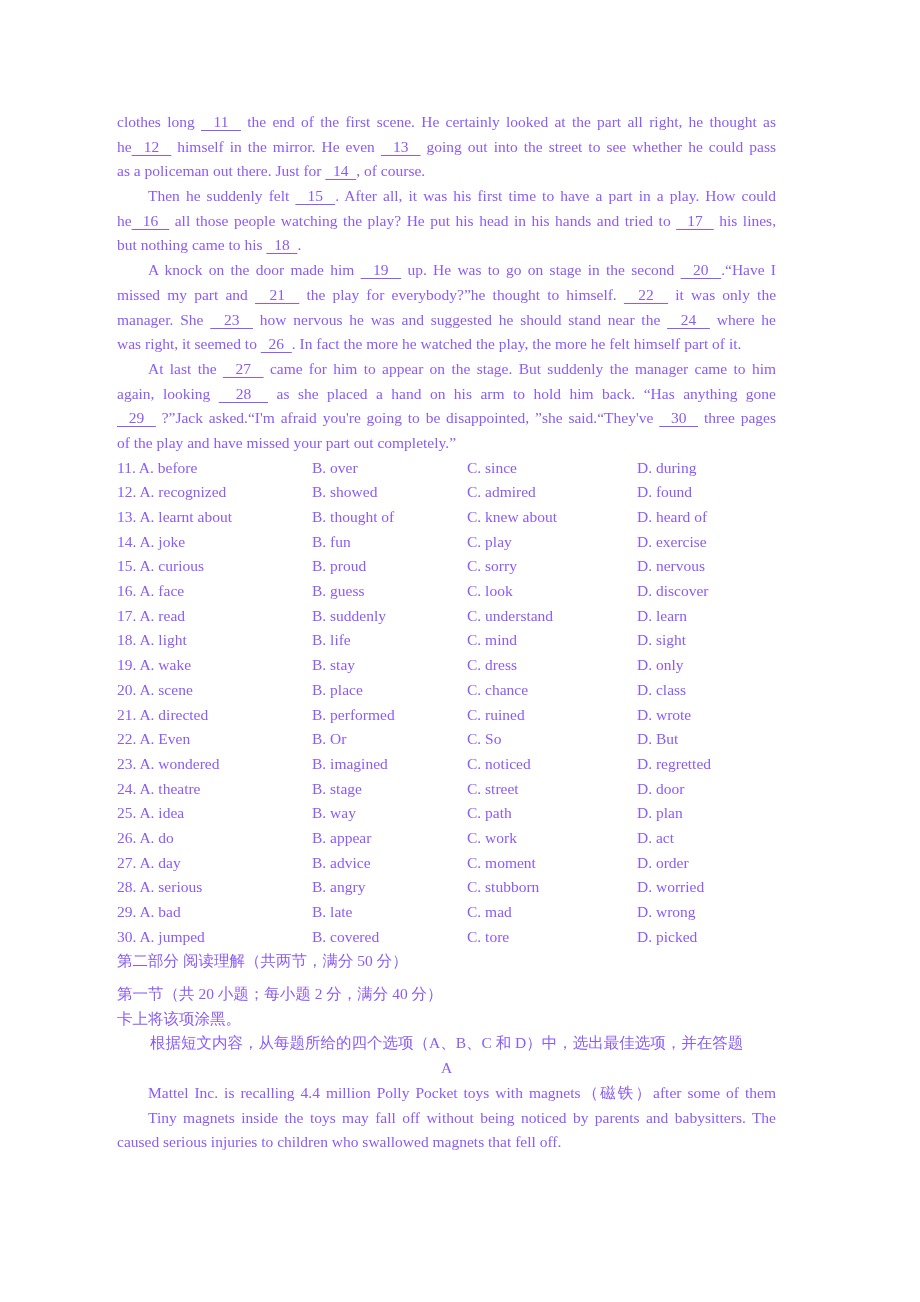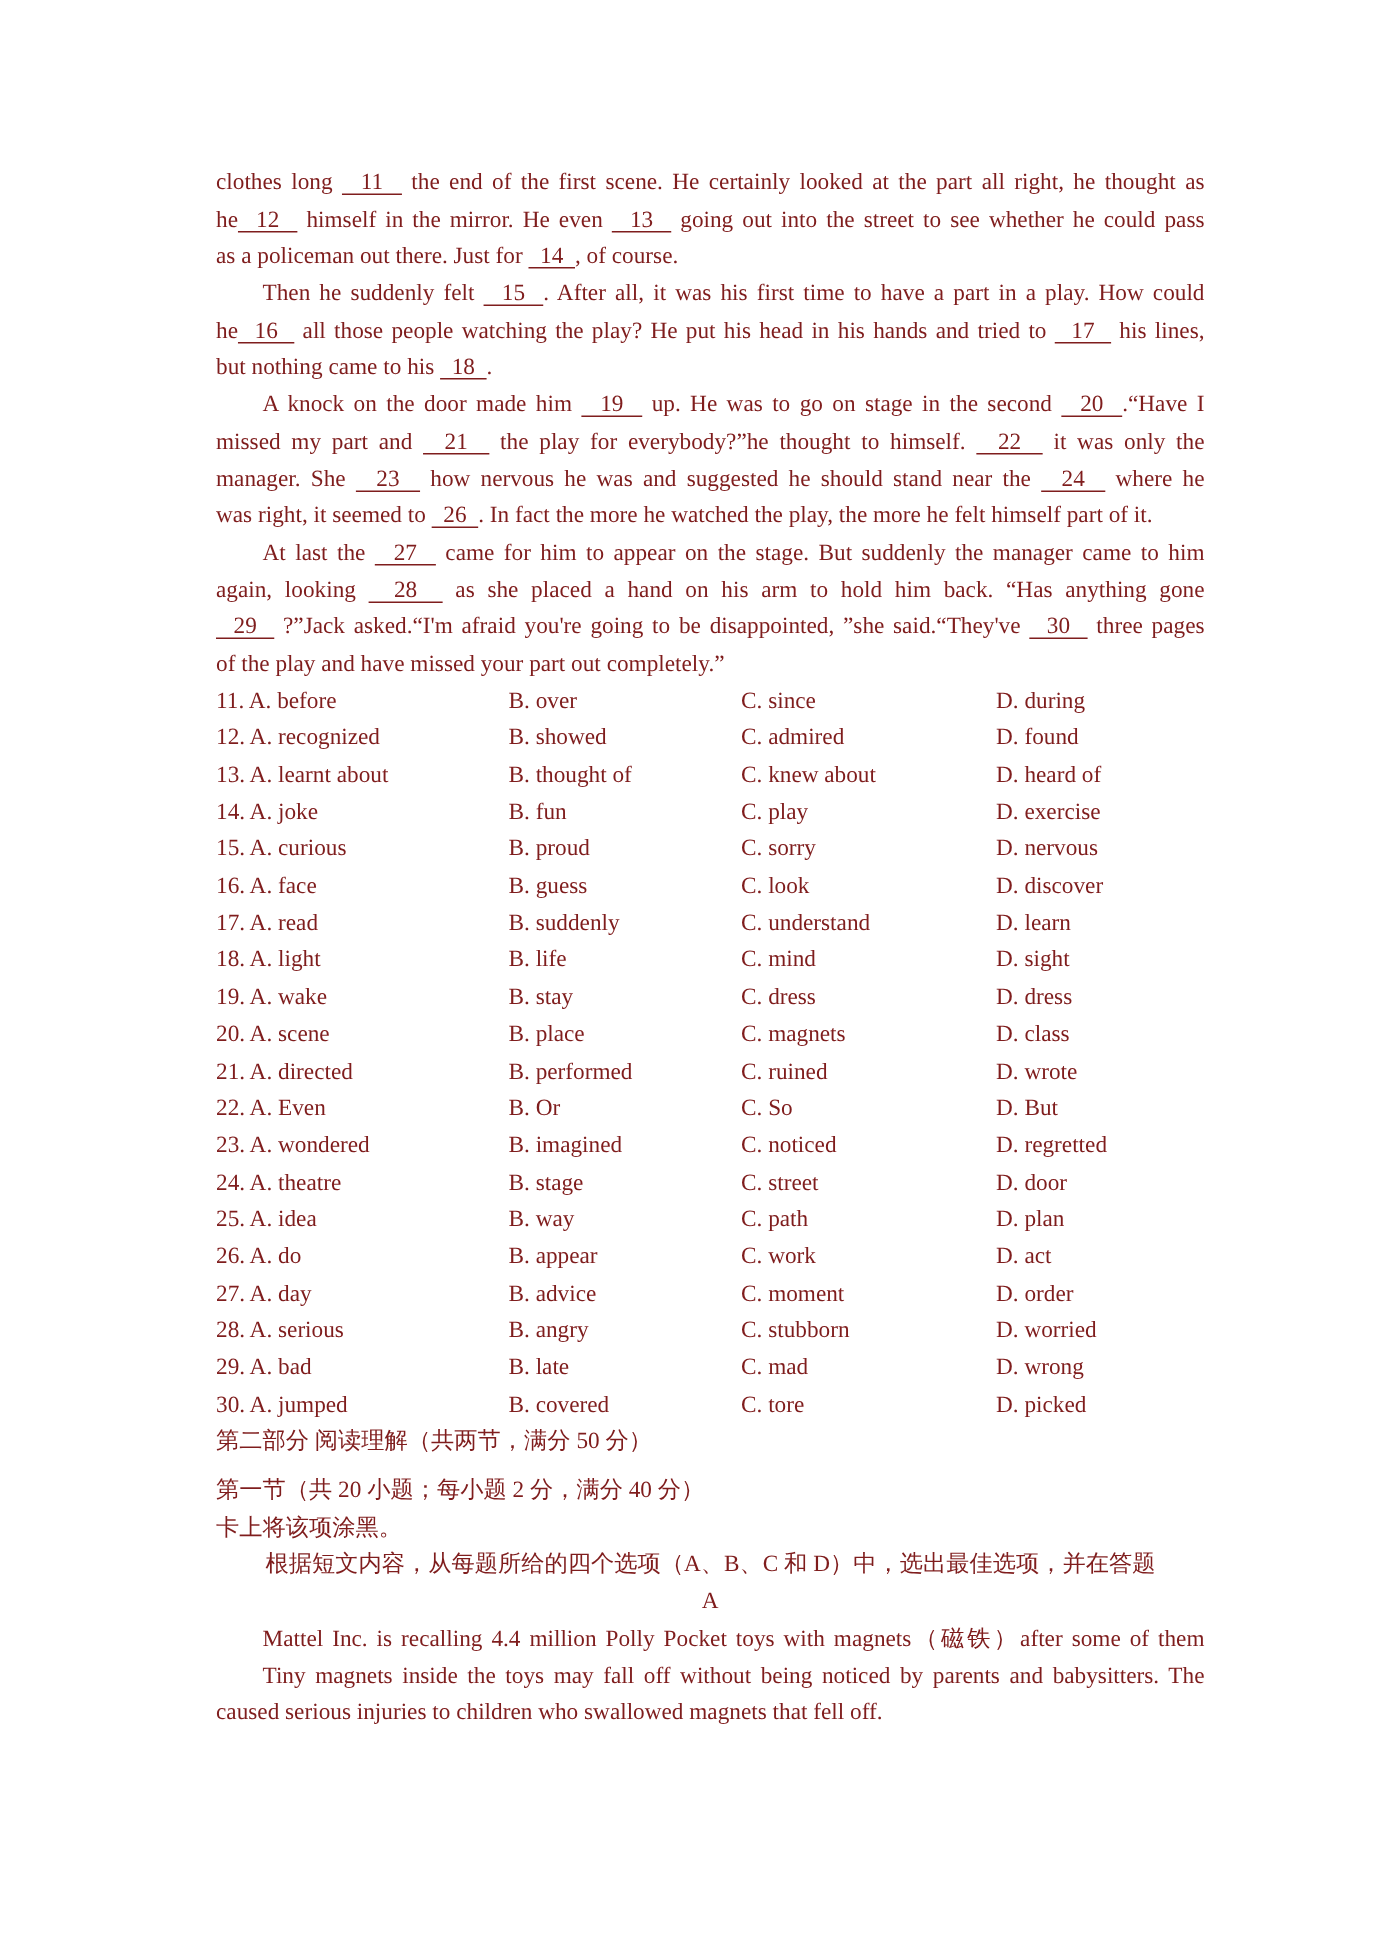--- a/index.html
+++ b/index.html
@@ -5,26 +5,26 @@
   html, body {
     margin: 0;
     padding: 0;
     background: #ffffff;
     width: 920px;
     height: 1302px;
     overflow: hidden;
   }
   .page {
     position: absolute;
-    left: 144px;
+    left: 117px;
     top: 110px;
     width: 659px;
     font-family: "Liberation Serif", "DejaVu Serif", serif;
     font-size: 15.5px;
-    color: #7f1d1d;
+    color: #8b5cf6;
   }
   .tline {
     height: 24.7px;
     line-height: 24.7px;
     overflow: hidden;
     white-space: normal;
   }
   .tline.indent { padding-left: 31px; }
   .tline.stretch { text-align: justify; text-align-last: justify; }
   .blank {
@@ -118,26 +118,26 @@
       <div class="qrow">
         <div>18. A. light</div>
         <div>B. life</div>
         <div>C. mind</div>
         <div>D. sight</div>
       </div>
       <div class="qrow">
         <div>19. A. wake</div>
         <div>B. stay</div>
         <div>C. dress</div>
-        <div>D. dress</div>
+        <div>D. only</div>
       </div>
       <div class="qrow">
         <div>20. A. scene</div>
         <div>B. place</div>
-        <div>C. magnets</div>
+        <div>C. chance</div>
         <div>D. class</div>
       </div>
       <div class="qrow">
         <div>21. A. directed</div>
         <div>B. performed</div>
         <div>C. ruined</div>
         <div>D. wrote</div>
       </div>
       <div class="qrow">
         <div>22. A. Even</div>

